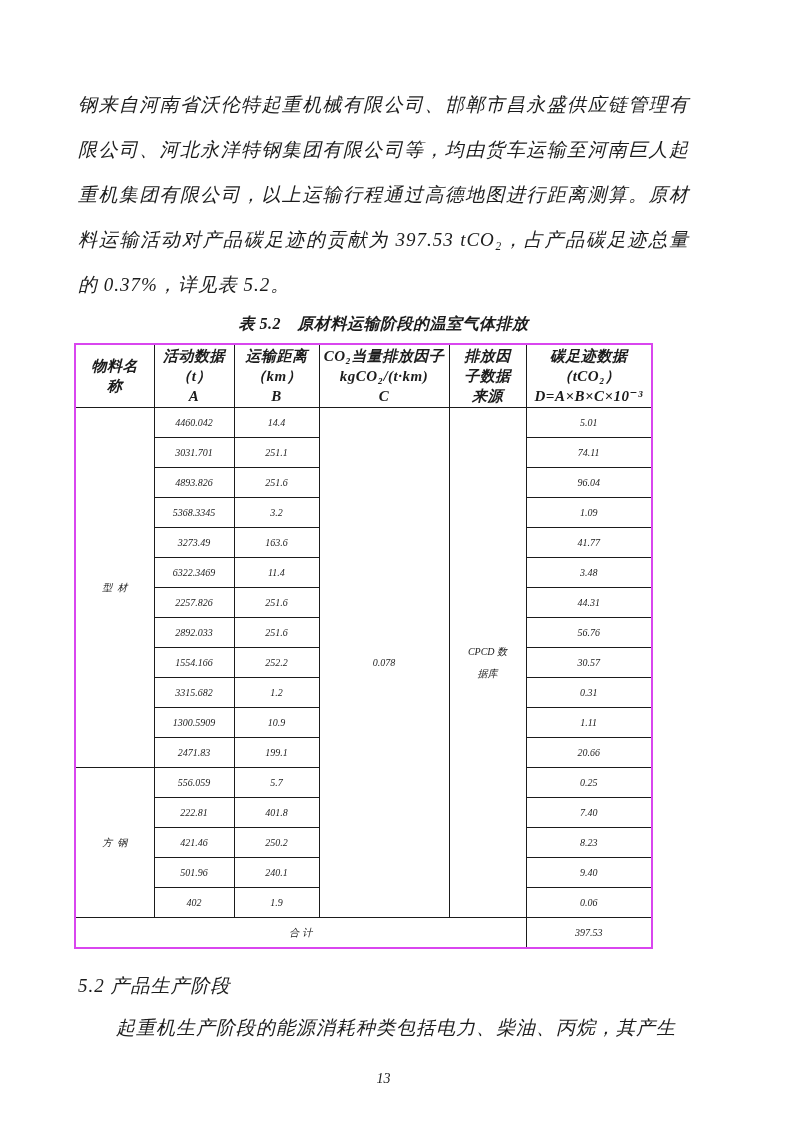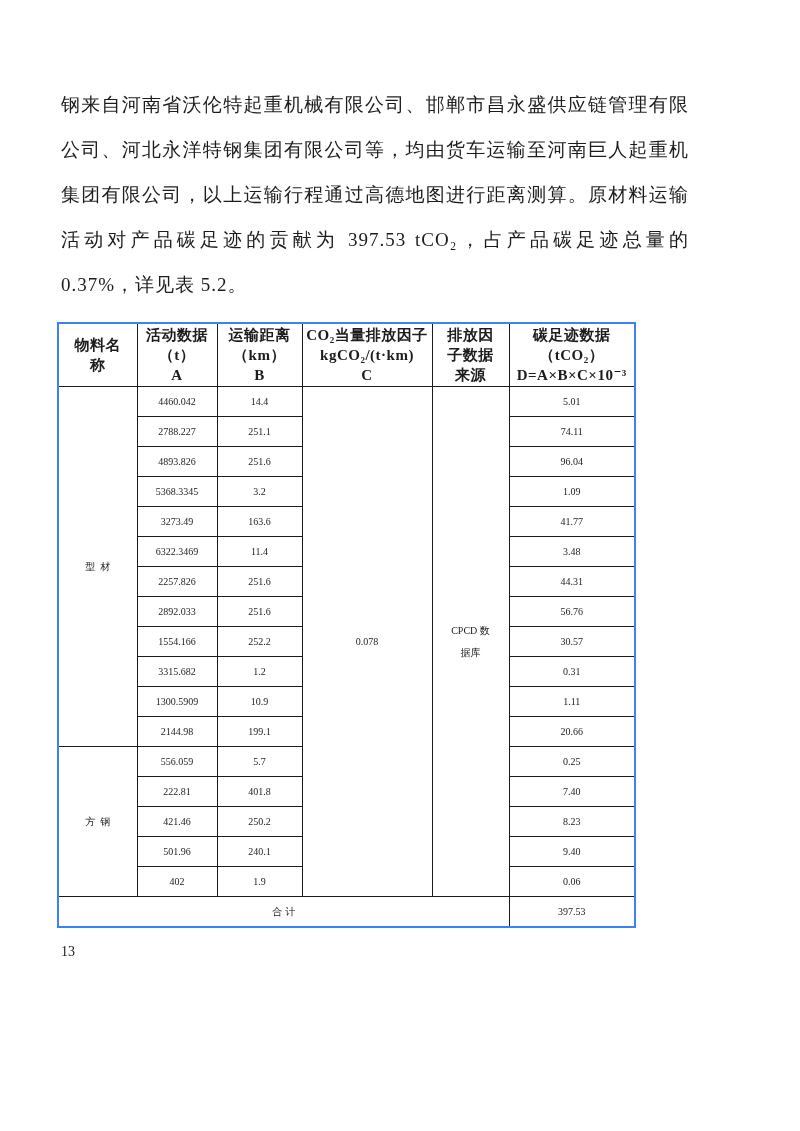--- a/index.html
+++ b/index.html
@@ -5,43 +5,44 @@
   html, body { margin: 0; padding: 0; }
   body {
     width: 800px;
     height: 1131px;
     background: #ffffff;
     color: #1c1c1c;
     font-family: "Liberation Serif", "DejaVu Serif", serif;
     overflow: hidden;
   }
   .content {
-    padding: 82px 111px 0 61px;
+    padding: 82px 111px 0 78px;
+    font-style: italic;
   }
   .para {
     font-size: 19px;
     line-height: 45px;
     letter-spacing: 1px;
     text-align: justify;
   }
   .table-title {
     margin-top: 5px;
     text-align: center;
     font-weight: bold;
     font-size: 16px;
     line-height: 23px;
     letter-spacing: 0.5px;
   }
   table.ghg {
     border-collapse: collapse;
     table-layout: fixed;
     width: 577px;
     margin-left: -4px;
-    margin-top: 15px;
-    border: 2px solid #3b82f6;
+    margin-top: 8px;
+    border: 2px solid #d946ef;
   }
   table.ghg th, table.ghg td {
     border: 1px solid #1b1b1b;
     text-align: center;
     vertical-align: middle;
     padding: 0;
   }
   table.ghg th {
     font-size: 15px;
     font-weight: bold;
@@ -75,31 +76,33 @@
   }
   .para-indent {
     margin-top: 12px;
     font-size: 19px;
     line-height: 30px;
     letter-spacing: 1px;
     text-indent: 38px;
     text-align: justify;
   }
   .page-number {
-    margin-top: 16px;
+    margin-top: 28px;
+    text-align: center;
     font-size: 14px;
   }
 </style>
 </head>
 <body>
 
 <div class="content">
 
   <div class="para">钢来自河南省沃伦特起重机械有限公司、邯郸市昌永盛供应链管理有限公司、河北永洋特钢集团有限公司等，均由货车运输至河南巨人起重机集团有限公司，以上运输行程通过高德地图进行距离测算。原材料运输活动对产品碳足迹的贡献为 397.53 tCO₂，占产品碳足迹总量的 0.37%，详见表 5.2。</div>
 
+  <div class="table-title">表 5.2　原材料运输阶段的温室气体排放</div>
 
   <table class="ghg">
     <colgroup>
       <col style="width:79px">
         <col style="width:80px">
         <col style="width:85px">
       <col style="width:130px">
         <col style="width:77px">
         <col style="width:126px">
     </colgroup>
@@ -126,21 +129,21 @@
     <tr>
       <td class="material" rowspan="12">型材</td>
       <td>4460.042</td>
       <td>14.4</td>
       <td class="merged-factor" rowspan="17">0.078</td>
       <td class="merged-source" rowspan="17">CPCD 数
 据库</td>
       <td>5.01</td>
     </tr>
     <tr>
-      <td>2788.227</td>
+      <td>3031.701</td>
       <td>251.1</td>
       <td>74.11</td>
     </tr>
     <tr>
       <td>4893.826</td>
       <td>251.6</td>
       <td>96.04</td>
     </tr>
     <tr>
       <td>5368.3345</td>
@@ -176,21 +179,21 @@
       <td>3315.682</td>
       <td>1.2</td>
       <td>0.31</td>
     </tr>
     <tr>
       <td>1300.5909</td>
       <td>10.9</td>
       <td>1.11</td>
     </tr>
     <tr>
-      <td>2144.98</td>
+      <td>2471.83</td>
       <td>199.1</td>
       <td>20.66</td>
     </tr>
     <tr>
       <td class="material" rowspan="5">方钢</td>
       <td>556.059</td>
       <td>5.7</td>
       <td>0.25</td>
     </tr>
     <tr>
@@ -213,17 +216,19 @@
       <td>1.9</td>
       <td>0.06</td>
     </tr>
     <tr>
       <td class="total-label" colspan="5">合计</td>
       <td>397.53</td>
     </tr>
   </tbody>
     </table>
 
-
+  <div class="section-heading">5.2 产品生产阶段</div>
+
+  <div class="para-indent">起重机生产阶段的能源消耗种类包括电力、柴油、丙烷，其产生</div>
 
   <div class="page-number">13</div>
 
 </div>
 
 </body></html>

